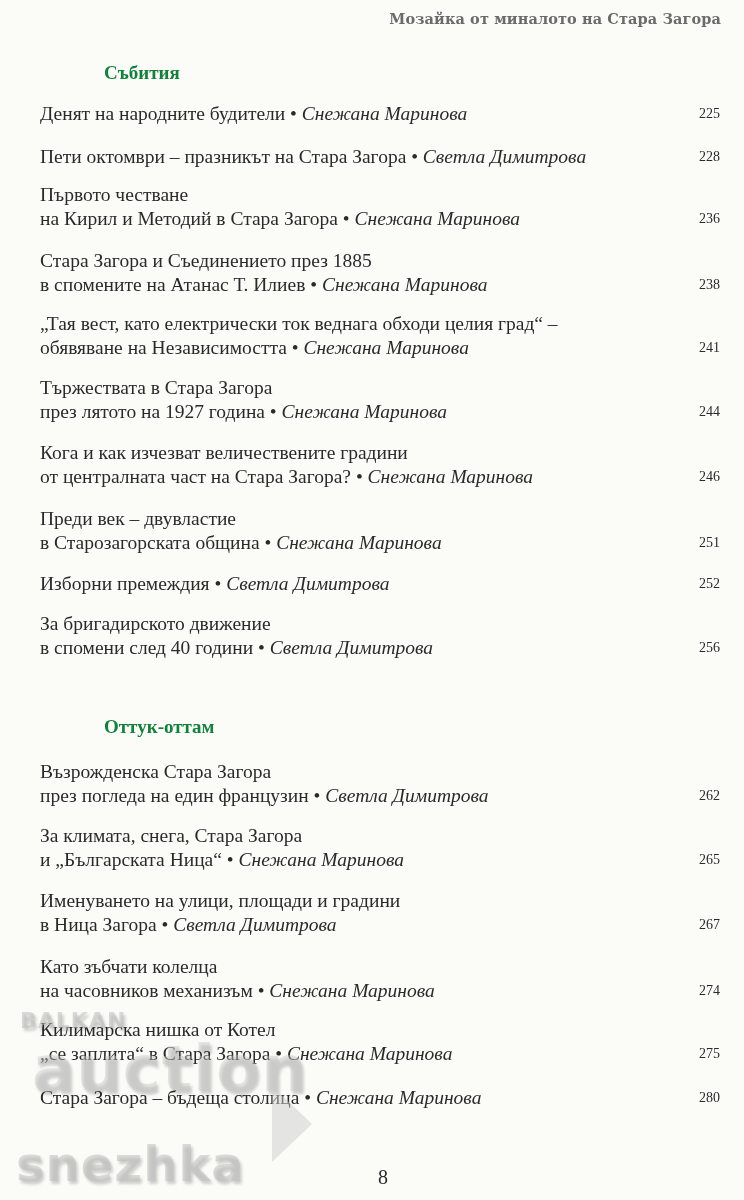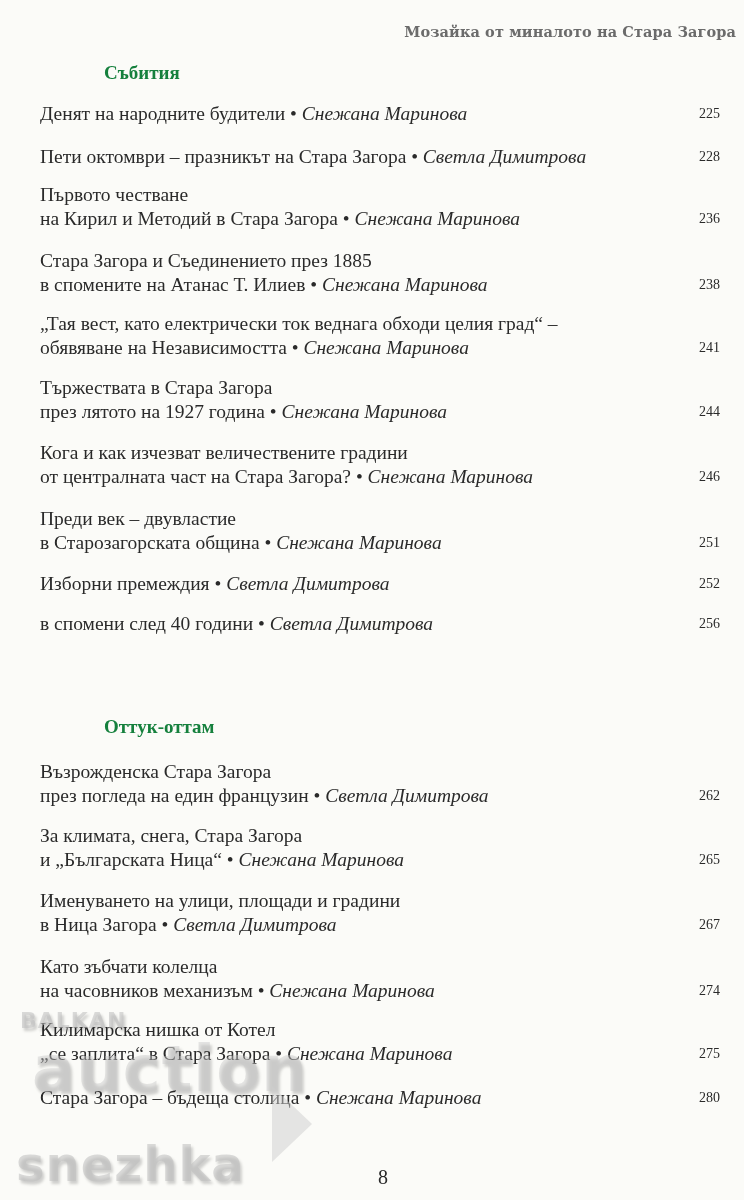--- a/index.html
+++ b/index.html
@@ -3,23 +3,23 @@
   <meta charset="utf-8">
   <style>
     html, body { margin: 0; padding: 0; }
     body {
       width: 744px; height: 1200px; position: relative; overflow: hidden;
       background: #fbfbf8;
       font-family: "Liberation Serif", serif;
       color: #2a2a2a;
     }
     .running-header {
-      position: absolute; top: 10px; right: 8px;
+      position: absolute; top: 10px; right: 23px;
       font-family: "DejaVu Serif", serif; font-weight: bold;
-      font-size: 14.5px; color: #6b6b6b; letter-spacing: 0.1px; margin-top: 13px;
+      font-size: 14.5px; color: #6b6b6b; letter-spacing: 0.1px;
     }
     .section-title {
       position: absolute; left: 104px;
       font-weight: bold; font-size: 19px; color: #15803d;
     }
     .entry {
       position: absolute; left: 40px; width: 680px;
       font-size: 19.5px; line-height: 24px;
     }
     .entry .line { display: block; white-space: nowrap; }
@@ -89,20 +89,21 @@
 <div class="entry" style="top:507px">
   <span class="line">Преди век – двувластие</span>
   <span class="line last"><span>в Старозагорската община • </span><span class="author">Снежана Маринова</span></span>
   <span class="page">251</span>
 </div>
 <div class="entry" style="top:572px">
   <span class="line last"><span>Изборни премеждия • </span><span class="author">Светла Димитрова</span></span>
   <span class="page">252</span>
 </div>
 <div class="entry" style="top:612px">
+  <span class="line">За бригадирското движение</span>
   <span class="line last"><span>в спомени след 40 години • </span><span class="author">Светла Димитрова</span></span>
   <span class="page">256</span>
 </div>
 
 <div class="section-title" style="top:716px">Оттук-оттам</div>
 
 <div class="entry" style="top:760px">
   <span class="line">Възрожденска Стара Загора</span>
   <span class="line last"><span>през погледа на един французин • </span><span class="author">Светла Димитрова</span></span>
   <span class="page">262</span>

